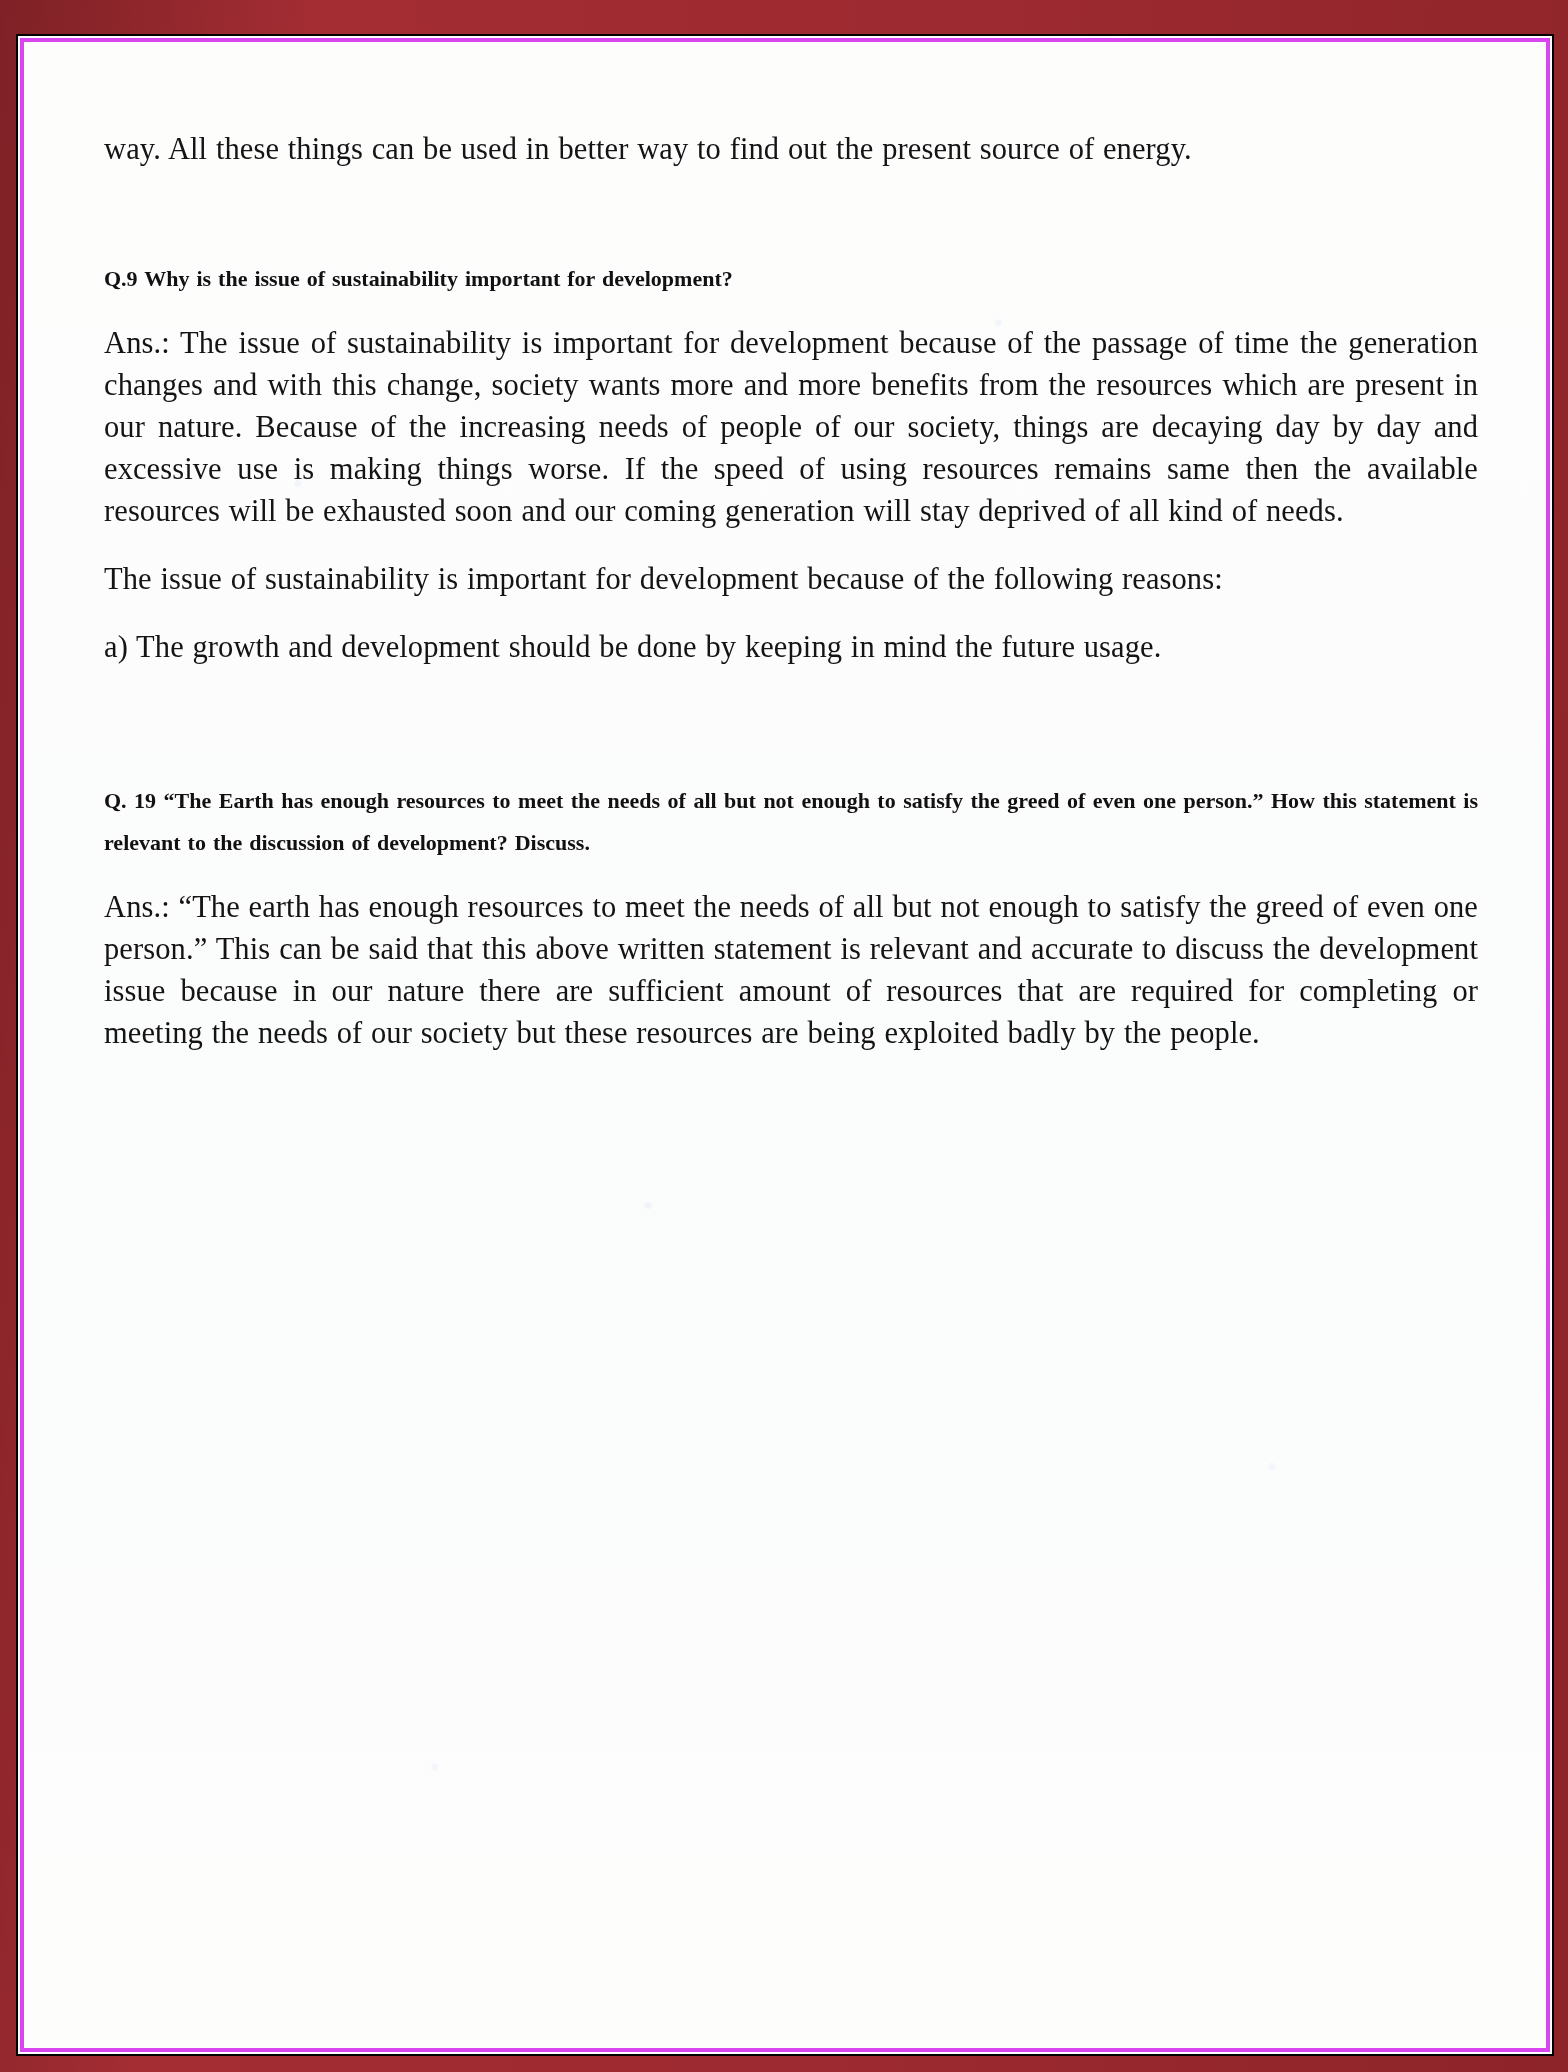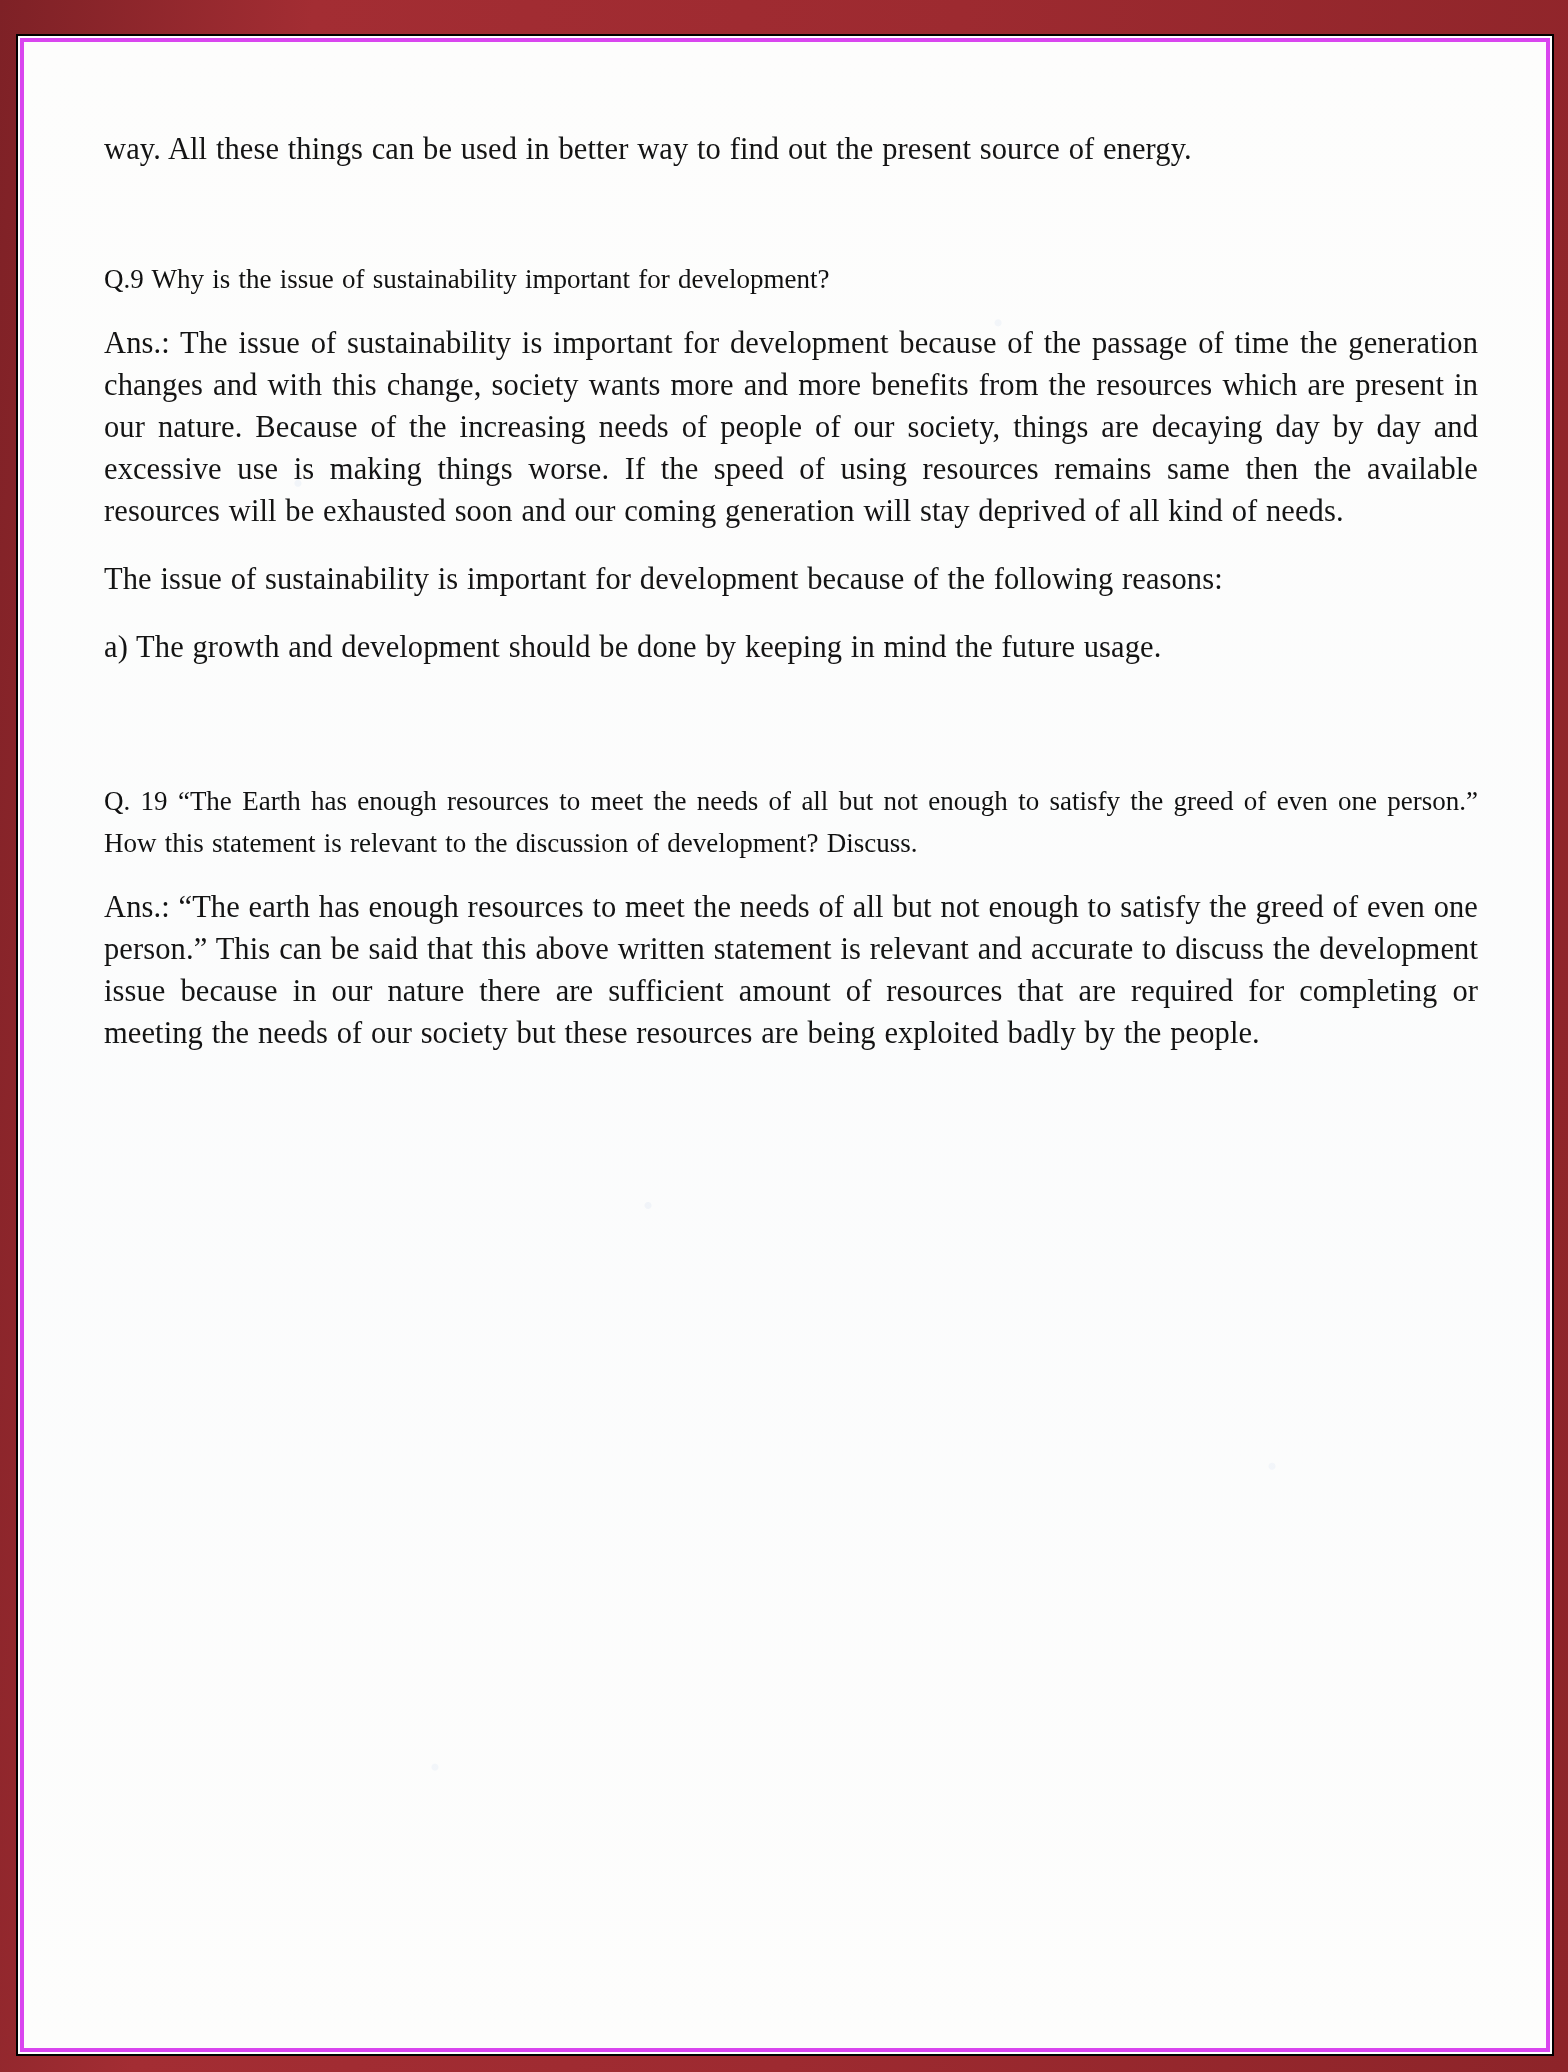--- a/index.html
+++ b/index.html
@@ -84,25 +84,26 @@
     color: #141414;
     text-align: justify;
     text-justify: inter-word;
     letter-spacing: .1px;
     word-spacing: 1px;
     -webkit-font-smoothing: none;
   }
 
   p.heading {
     margin: 0 0 22px 0;
-    font-size: 27px;
+    font-size: 22px;
     line-height: 42px;
     color: #111111;
     text-align: justify;
     word-spacing: 1.5px;
+    font-weight: bold;
   }
 
   .gap-lg { height: 62px; }
   .gap-xl { height: 86px; }
 
   
   p.para:last-child { }
 </style>
 </head>
 <body>

